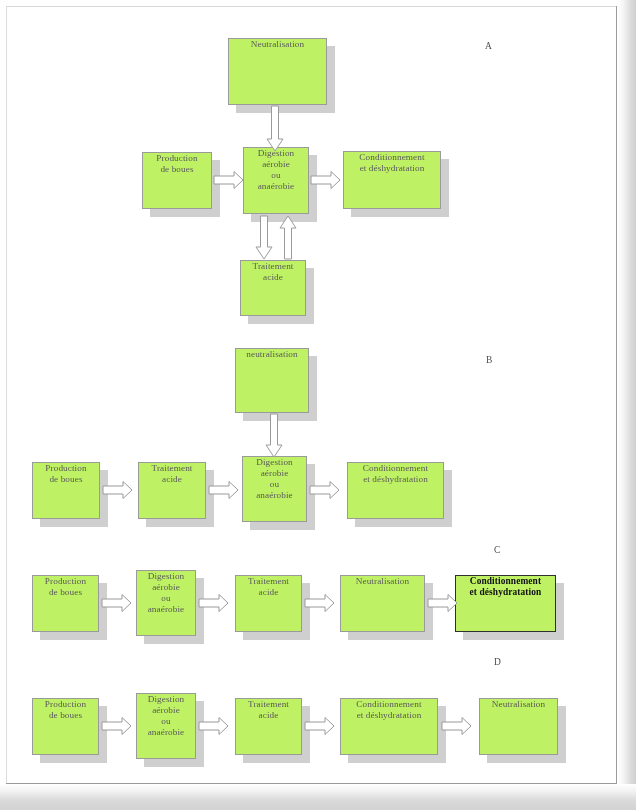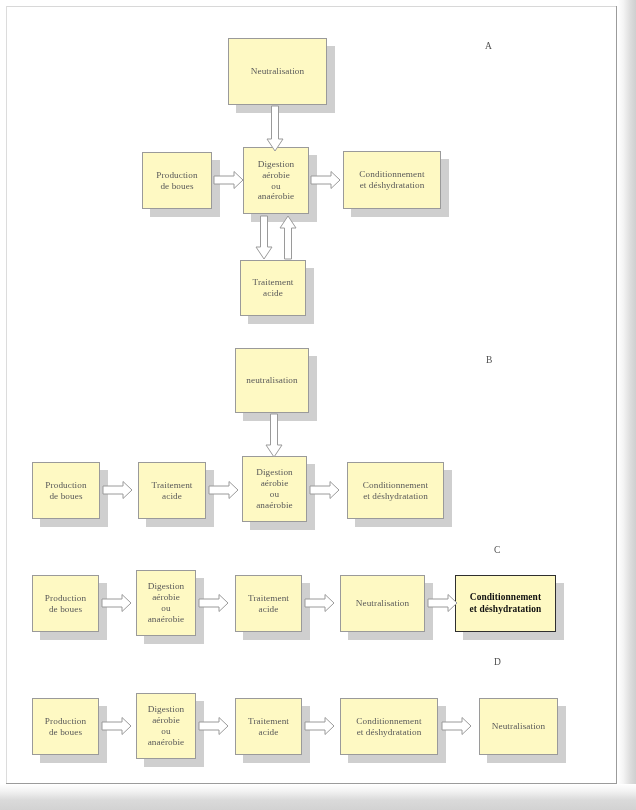--- a/index.html
+++ b/index.html
@@ -65,24 +65,23 @@
     left: 0; top: 0;
     width: 636px;
     height: 810px;
   }
 
   
   .proc-box {
     position: absolute;
     box-sizing: border-box;
     border: 1px solid #9a9a9a;
-    background: #fef9c3;
+    background: #bef264;
     color: #5a5a5a;
     display: flex;
-    align-items: center;
     justify-content: center;
     text-align: center;
     line-height: 1.18;
     font-size: 9.2px;
     letter-spacing: 0.1px;
     z-index: 3;
   }
   .proc-box .box-label {
     display: block;
     padding: 0 3px;

